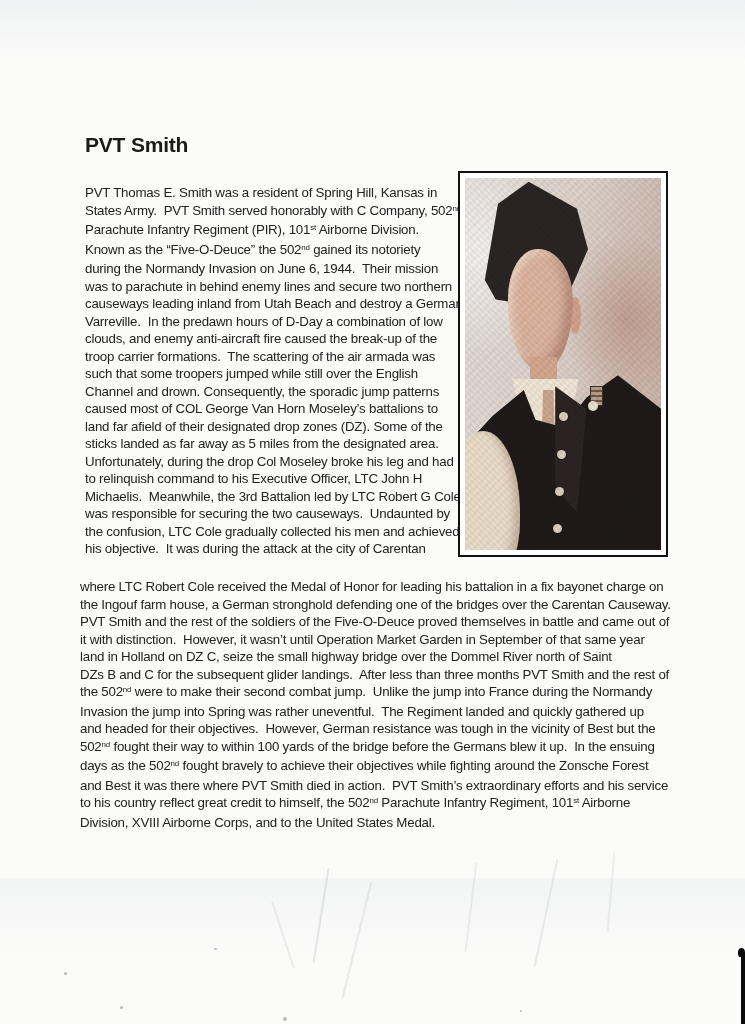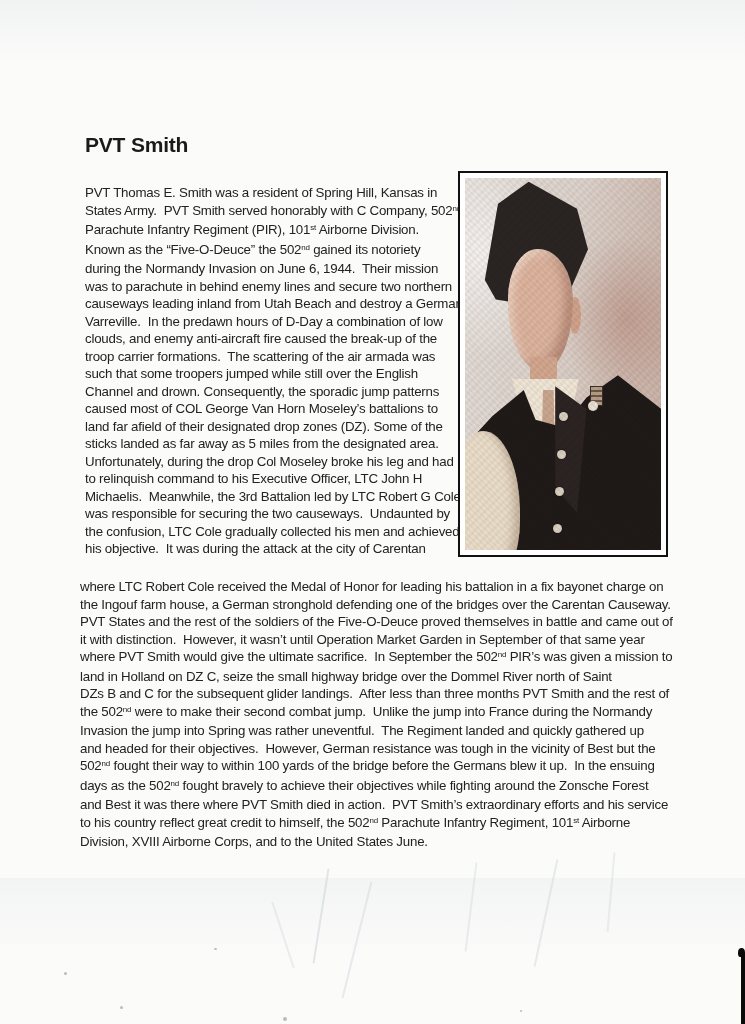--- a/index.html
+++ b/index.html
@@ -148,33 +148,32 @@
       <div class="tline">Unfortunately, during the drop Col Moseley broke his leg and had</div>
       <div class="tline">to relinquish command to his Executive Officer, LTC John H</div>
       <div class="tline">Michaelis.  Meanwhile, the 3rd Battalion led by LTC Robert G Cole</div>
       <div class="tline">was responsible for securing the two causeways.  Undaunted by</div>
       <div class="tline">the confusion, LTC Cole gradually collected his men and achieved</div>
       <div class="tline">his objective.  It was during the attack at the city of Carentan</div>
     </div>
   <div id="wide-col" class="body-col">
       <div class="tline">where LTC Robert Cole received the Medal of Honor for leading his battalion in a fix bayonet charge on</div>
       <div class="tline">the Ingouf farm house, a German stronghold defending one of the bridges over the Carentan Causeway.</div>
-      <div class="tline">PVT States and the rest of the soldiers of the Five-O-Deuce proved themselves in battle and came out of</div>
+      <div class="tline">PVT Smith and the rest of the soldiers of the Five-O-Deuce proved themselves in battle and came out of</div>
       <div class="tline">it with distinction.  However, it wasn’t until Operation Market Garden in September of that same year</div>
-      <div class="tline">where PVT Smith would give the ultimate sacrifice.  In September the 502<sup>nd</sup> PIR’s was given a mission to</div>
       <div class="tline">land in Holland on DZ C, seize the small highway bridge over the Dommel River north of Saint</div>
       <div class="tline">DZs B and C for the subsequent glider landings.  After less than three months PVT Smith and the rest of</div>
       <div class="tline">the 502<sup>nd</sup> were to make their second combat jump.  Unlike the jump into France during the Normandy</div>
       <div class="tline">Invasion the jump into Spring was rather uneventful.  The Regiment landed and quickly gathered up</div>
       <div class="tline">and headed for their objectives.  However, German resistance was tough in the vicinity of Best but the</div>
       <div class="tline">502<sup>nd</sup> fought their way to within 100 yards of the bridge before the Germans blew it up.  In the ensuing</div>
       <div class="tline">days as the 502<sup>nd</sup> fought bravely to achieve their objectives while fighting around the Zonsche Forest</div>
       <div class="tline">and Best it was there where PVT Smith died in action.  PVT Smith’s extraordinary efforts and his service</div>
       <div class="tline">to his country reflect great credit to himself, the 502<sup>nd</sup> Parachute Infantry Regiment, 101<sup>st</sup> Airborne</div>
-      <div class="tline">Division, XVIII Airborne Corps, and to the United States June.</div>
+      <div class="tline">Division, XVIII Airborne Corps, and to the United States Medal.</div>
     </div>
 
   <div class="photo-frame">
     <div class="photo-image">
       <div class="ph-cap"></div>
       <div class="ph-ear"></div>
       <div class="ph-face"></div>
       <div class="ph-neck"></div>
       <div class="ph-shirt"></div>
       <div class="ph-tie"></div>

